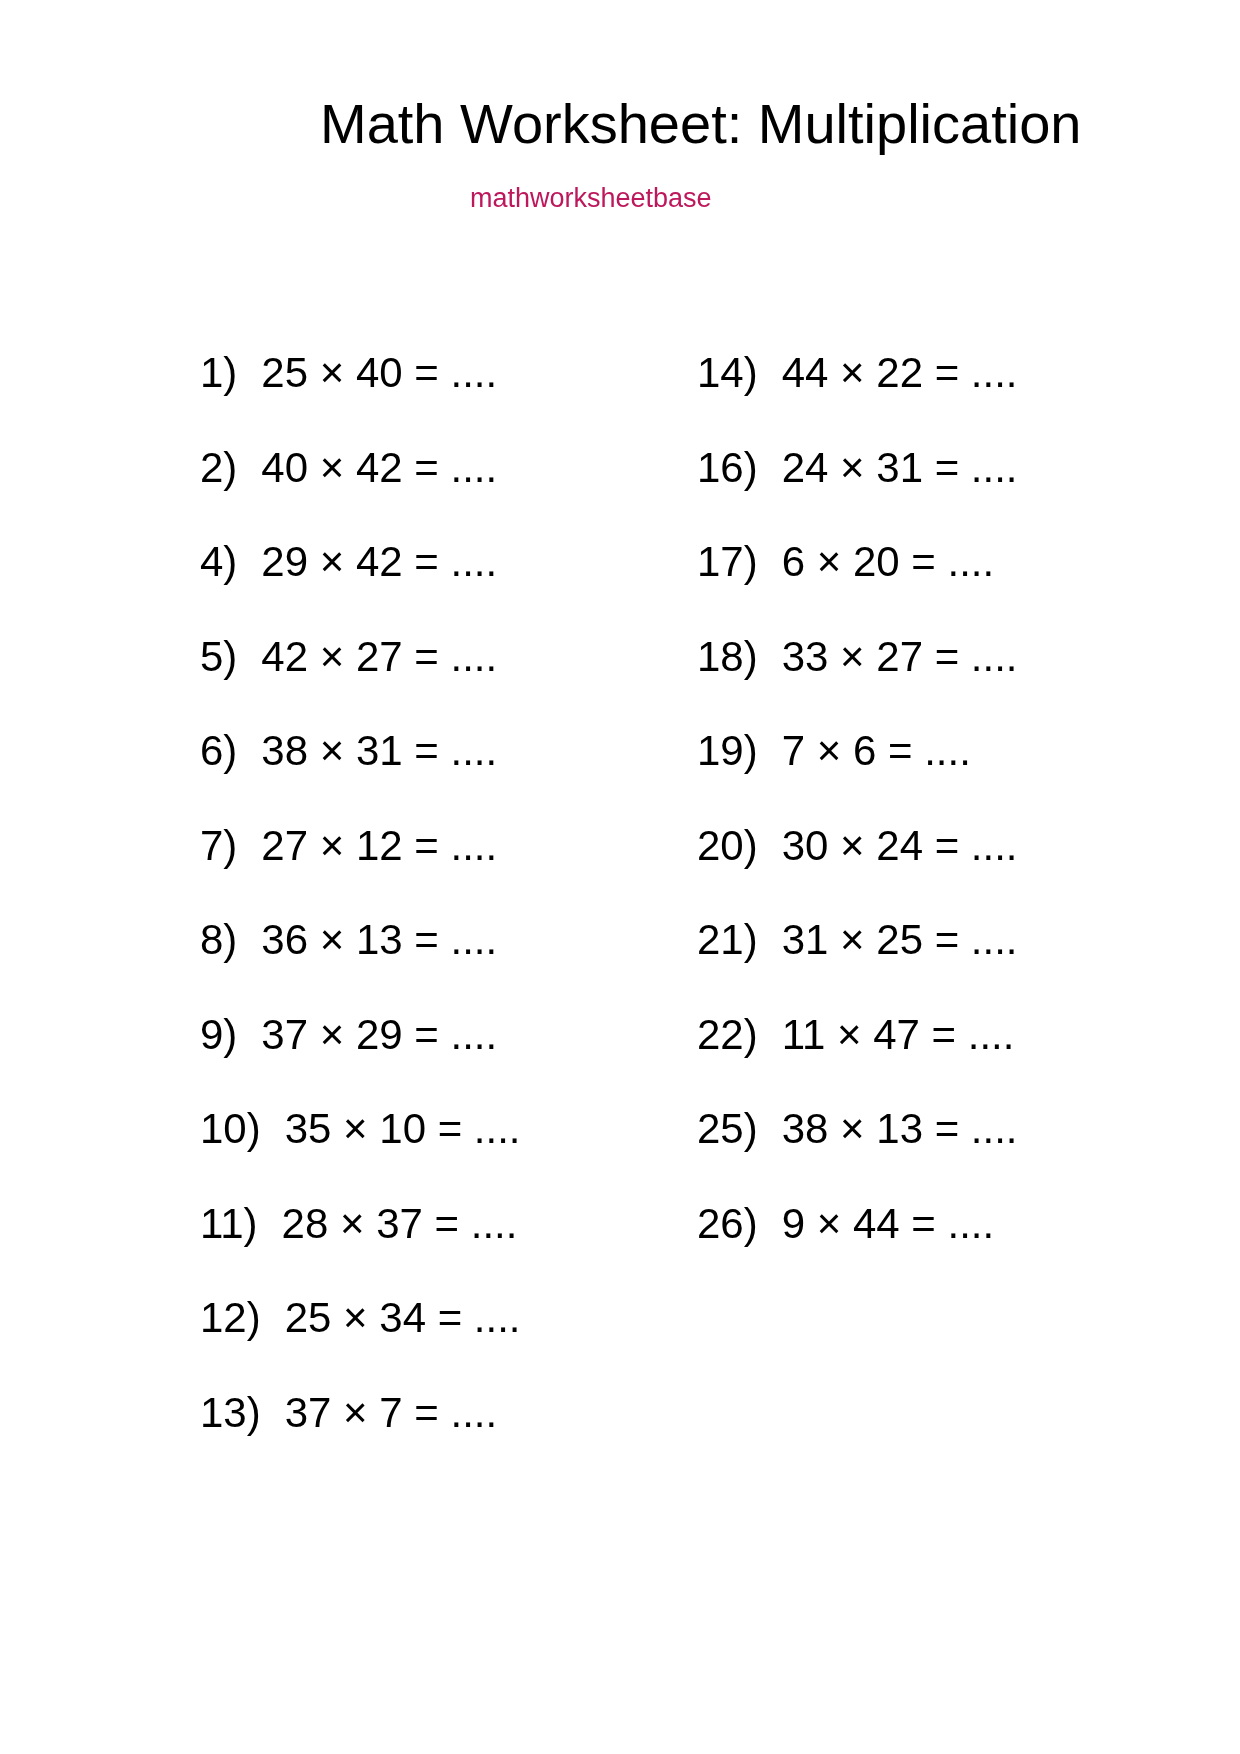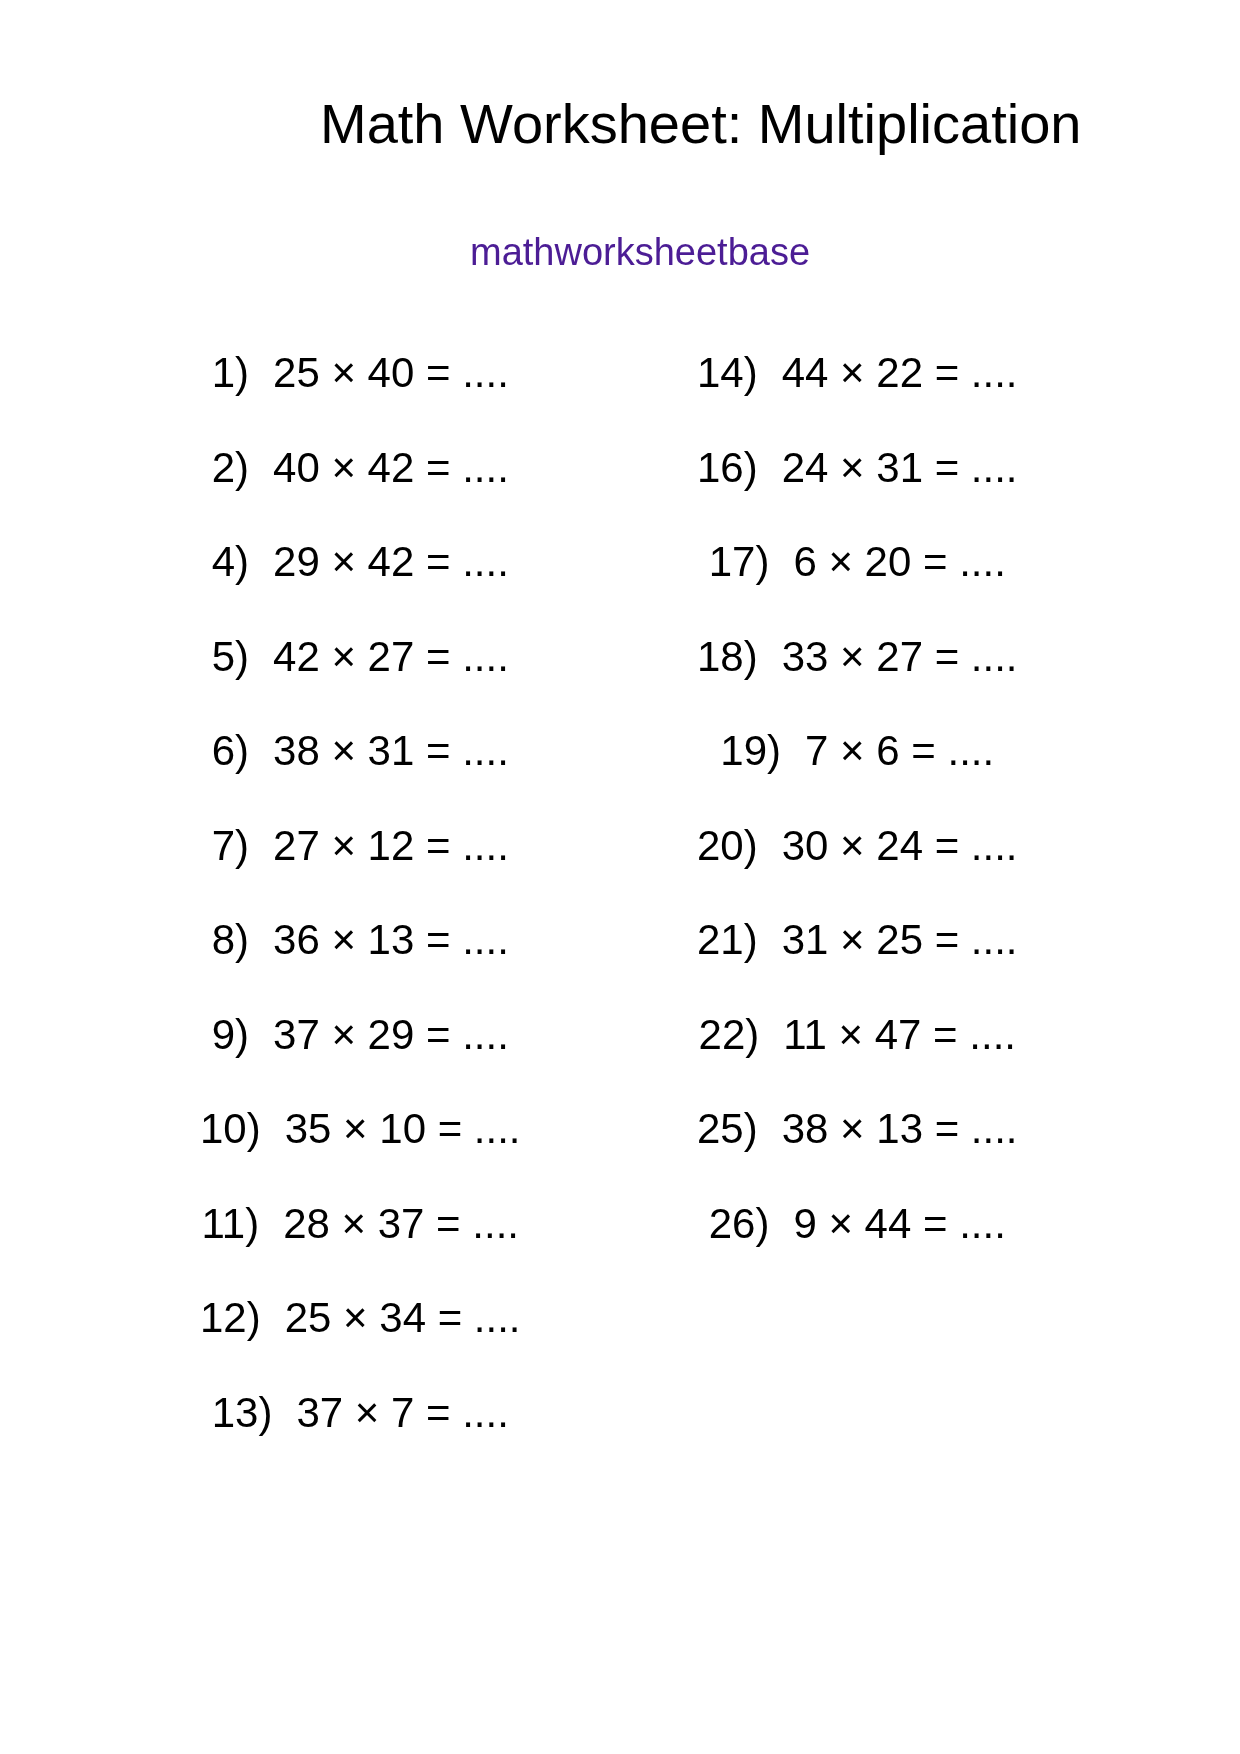--- a/index.html
+++ b/index.html
@@ -21,30 +21,28 @@
       top: 96px;
       font-size: 56px;
       line-height: 1;
       white-space: nowrap;
       color: #000000;
     }
     .subtitle {
       position: absolute;
       left: 470px;
       top: 185px;
-      font-size: 38px;
+      font-size: 27px;
       line-height: 1;
       white-space: nowrap;
-      color: #4c1d95;
-      margin-top: 48px;
+      color: #be185d;
     }
     .column {
       position: absolute;
       top: 352px;
-      text-align: center;
     }
     .column.left { left: 200px; }
     .column.right { left: 697px; }
     .problem {
       height: 94.5px;
       font-size: 42px;
       line-height: 1;
       white-space: nowrap;
     }
     .problem .num {

